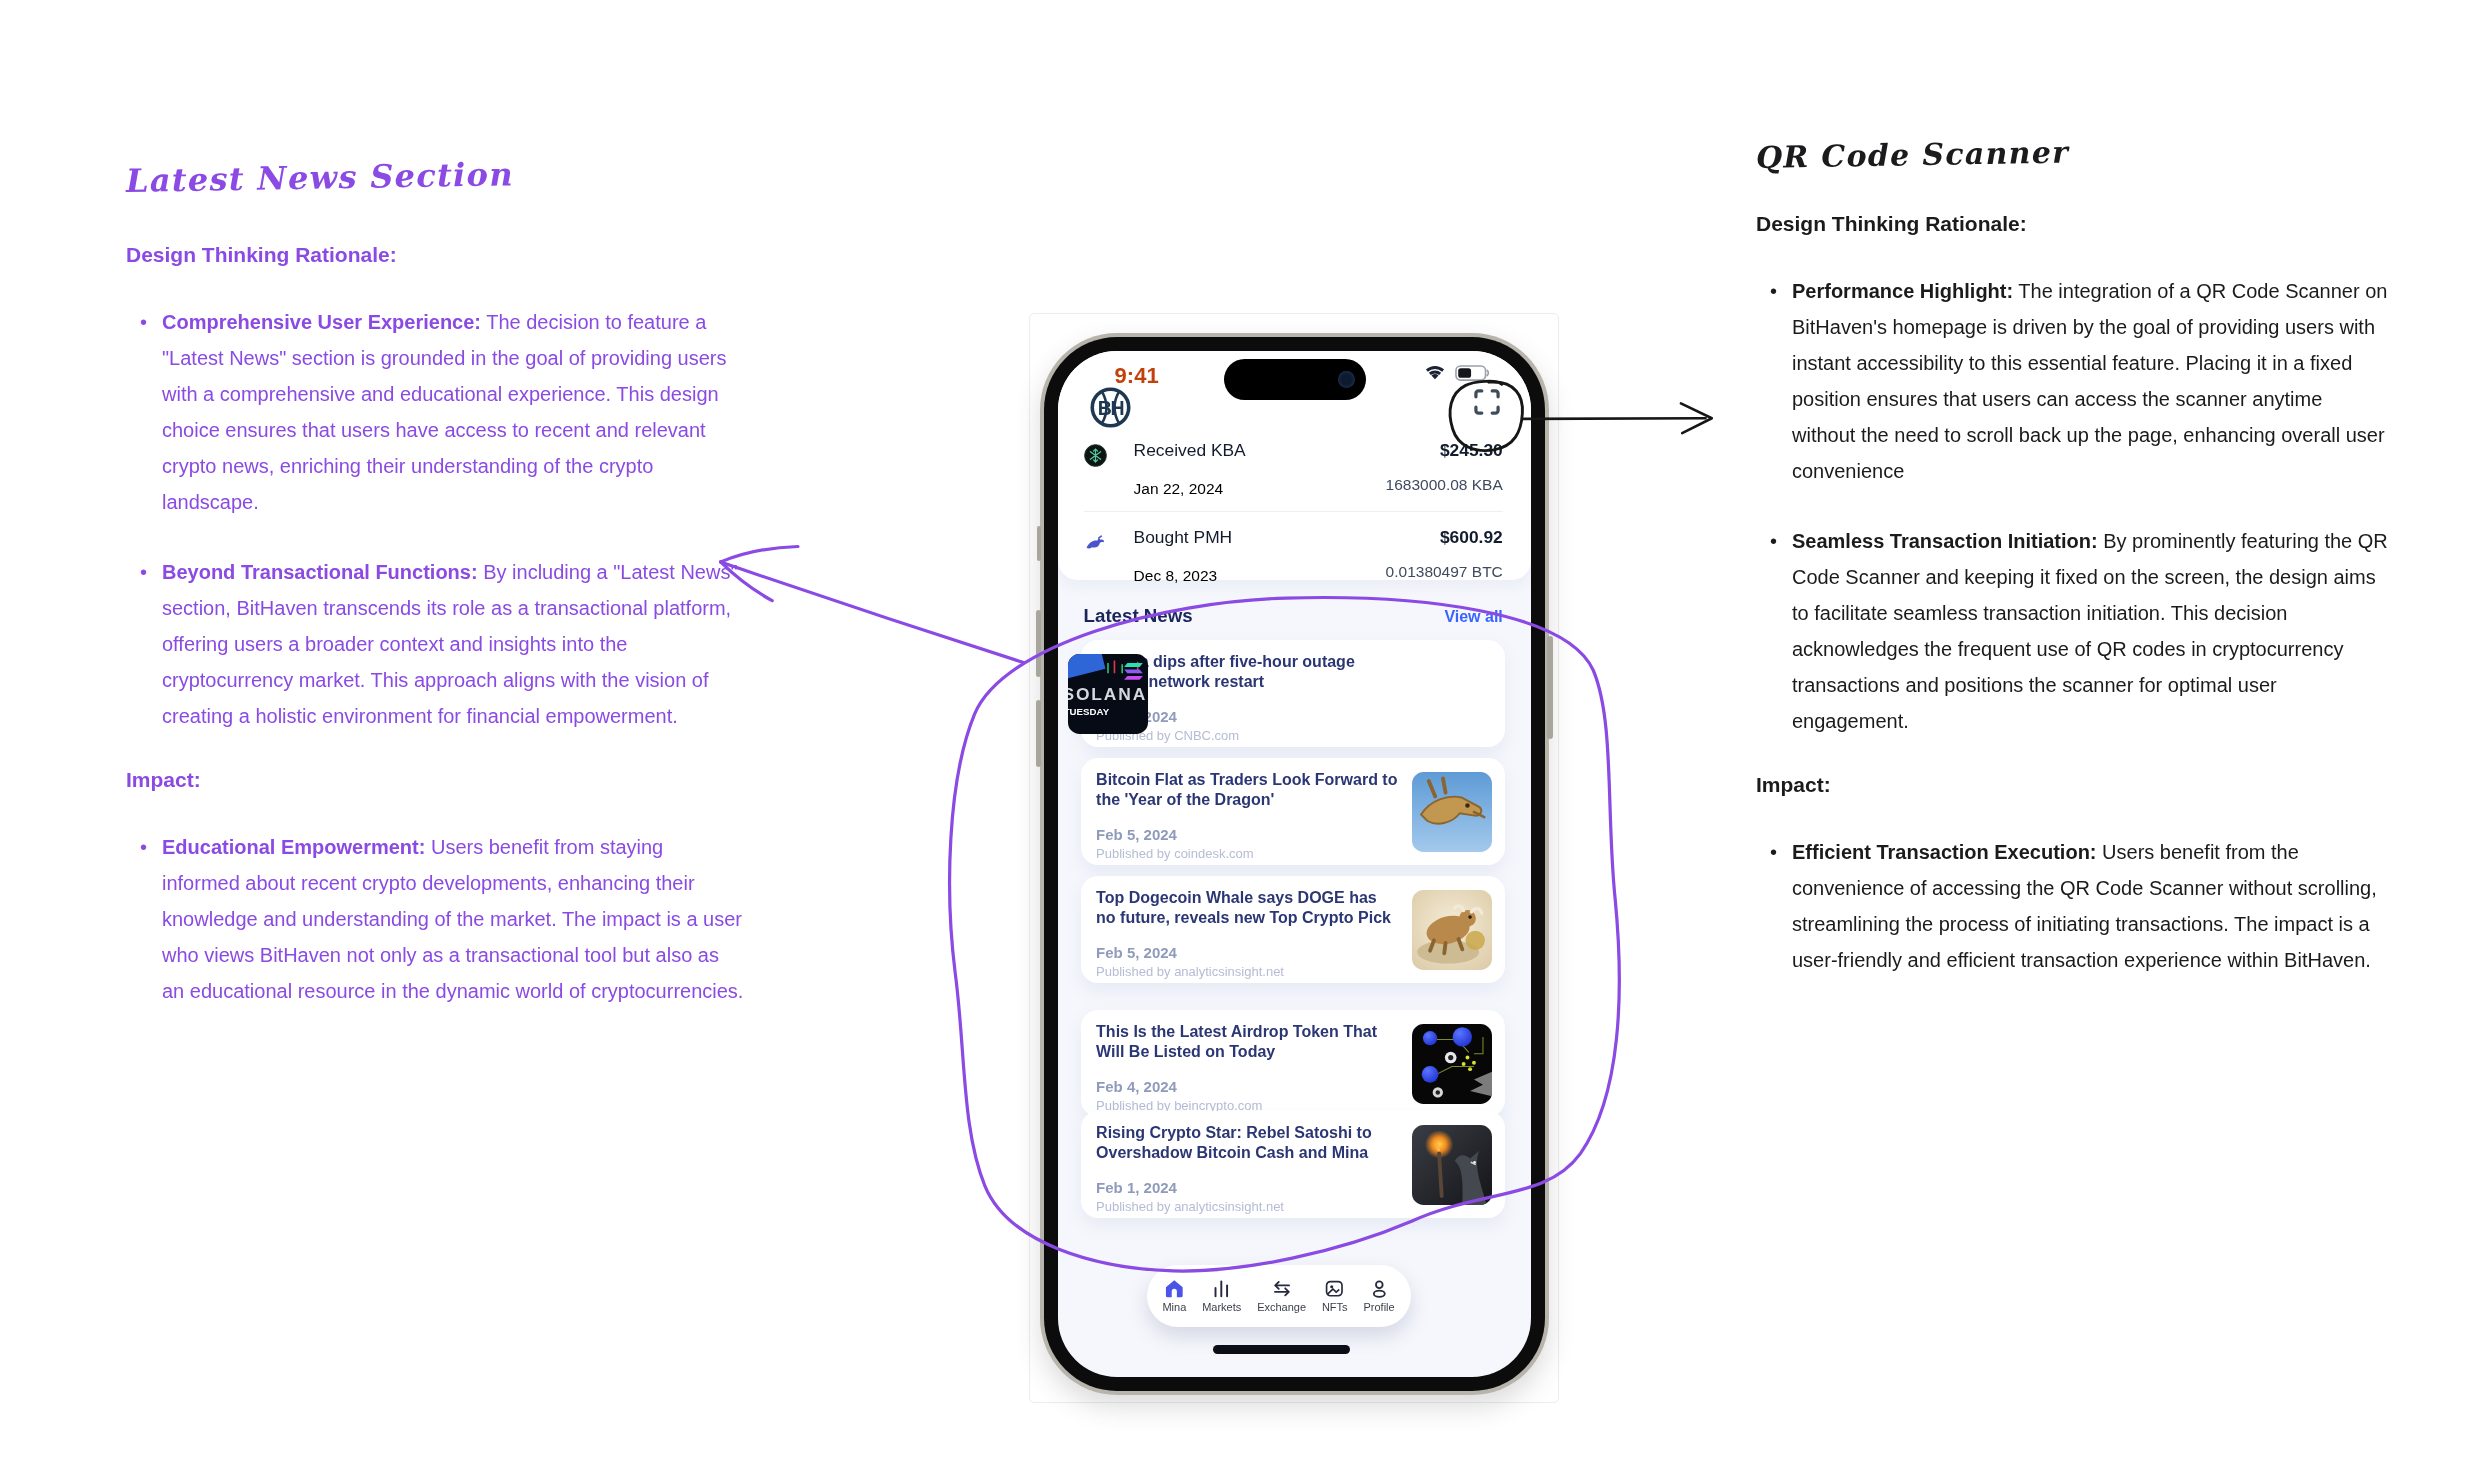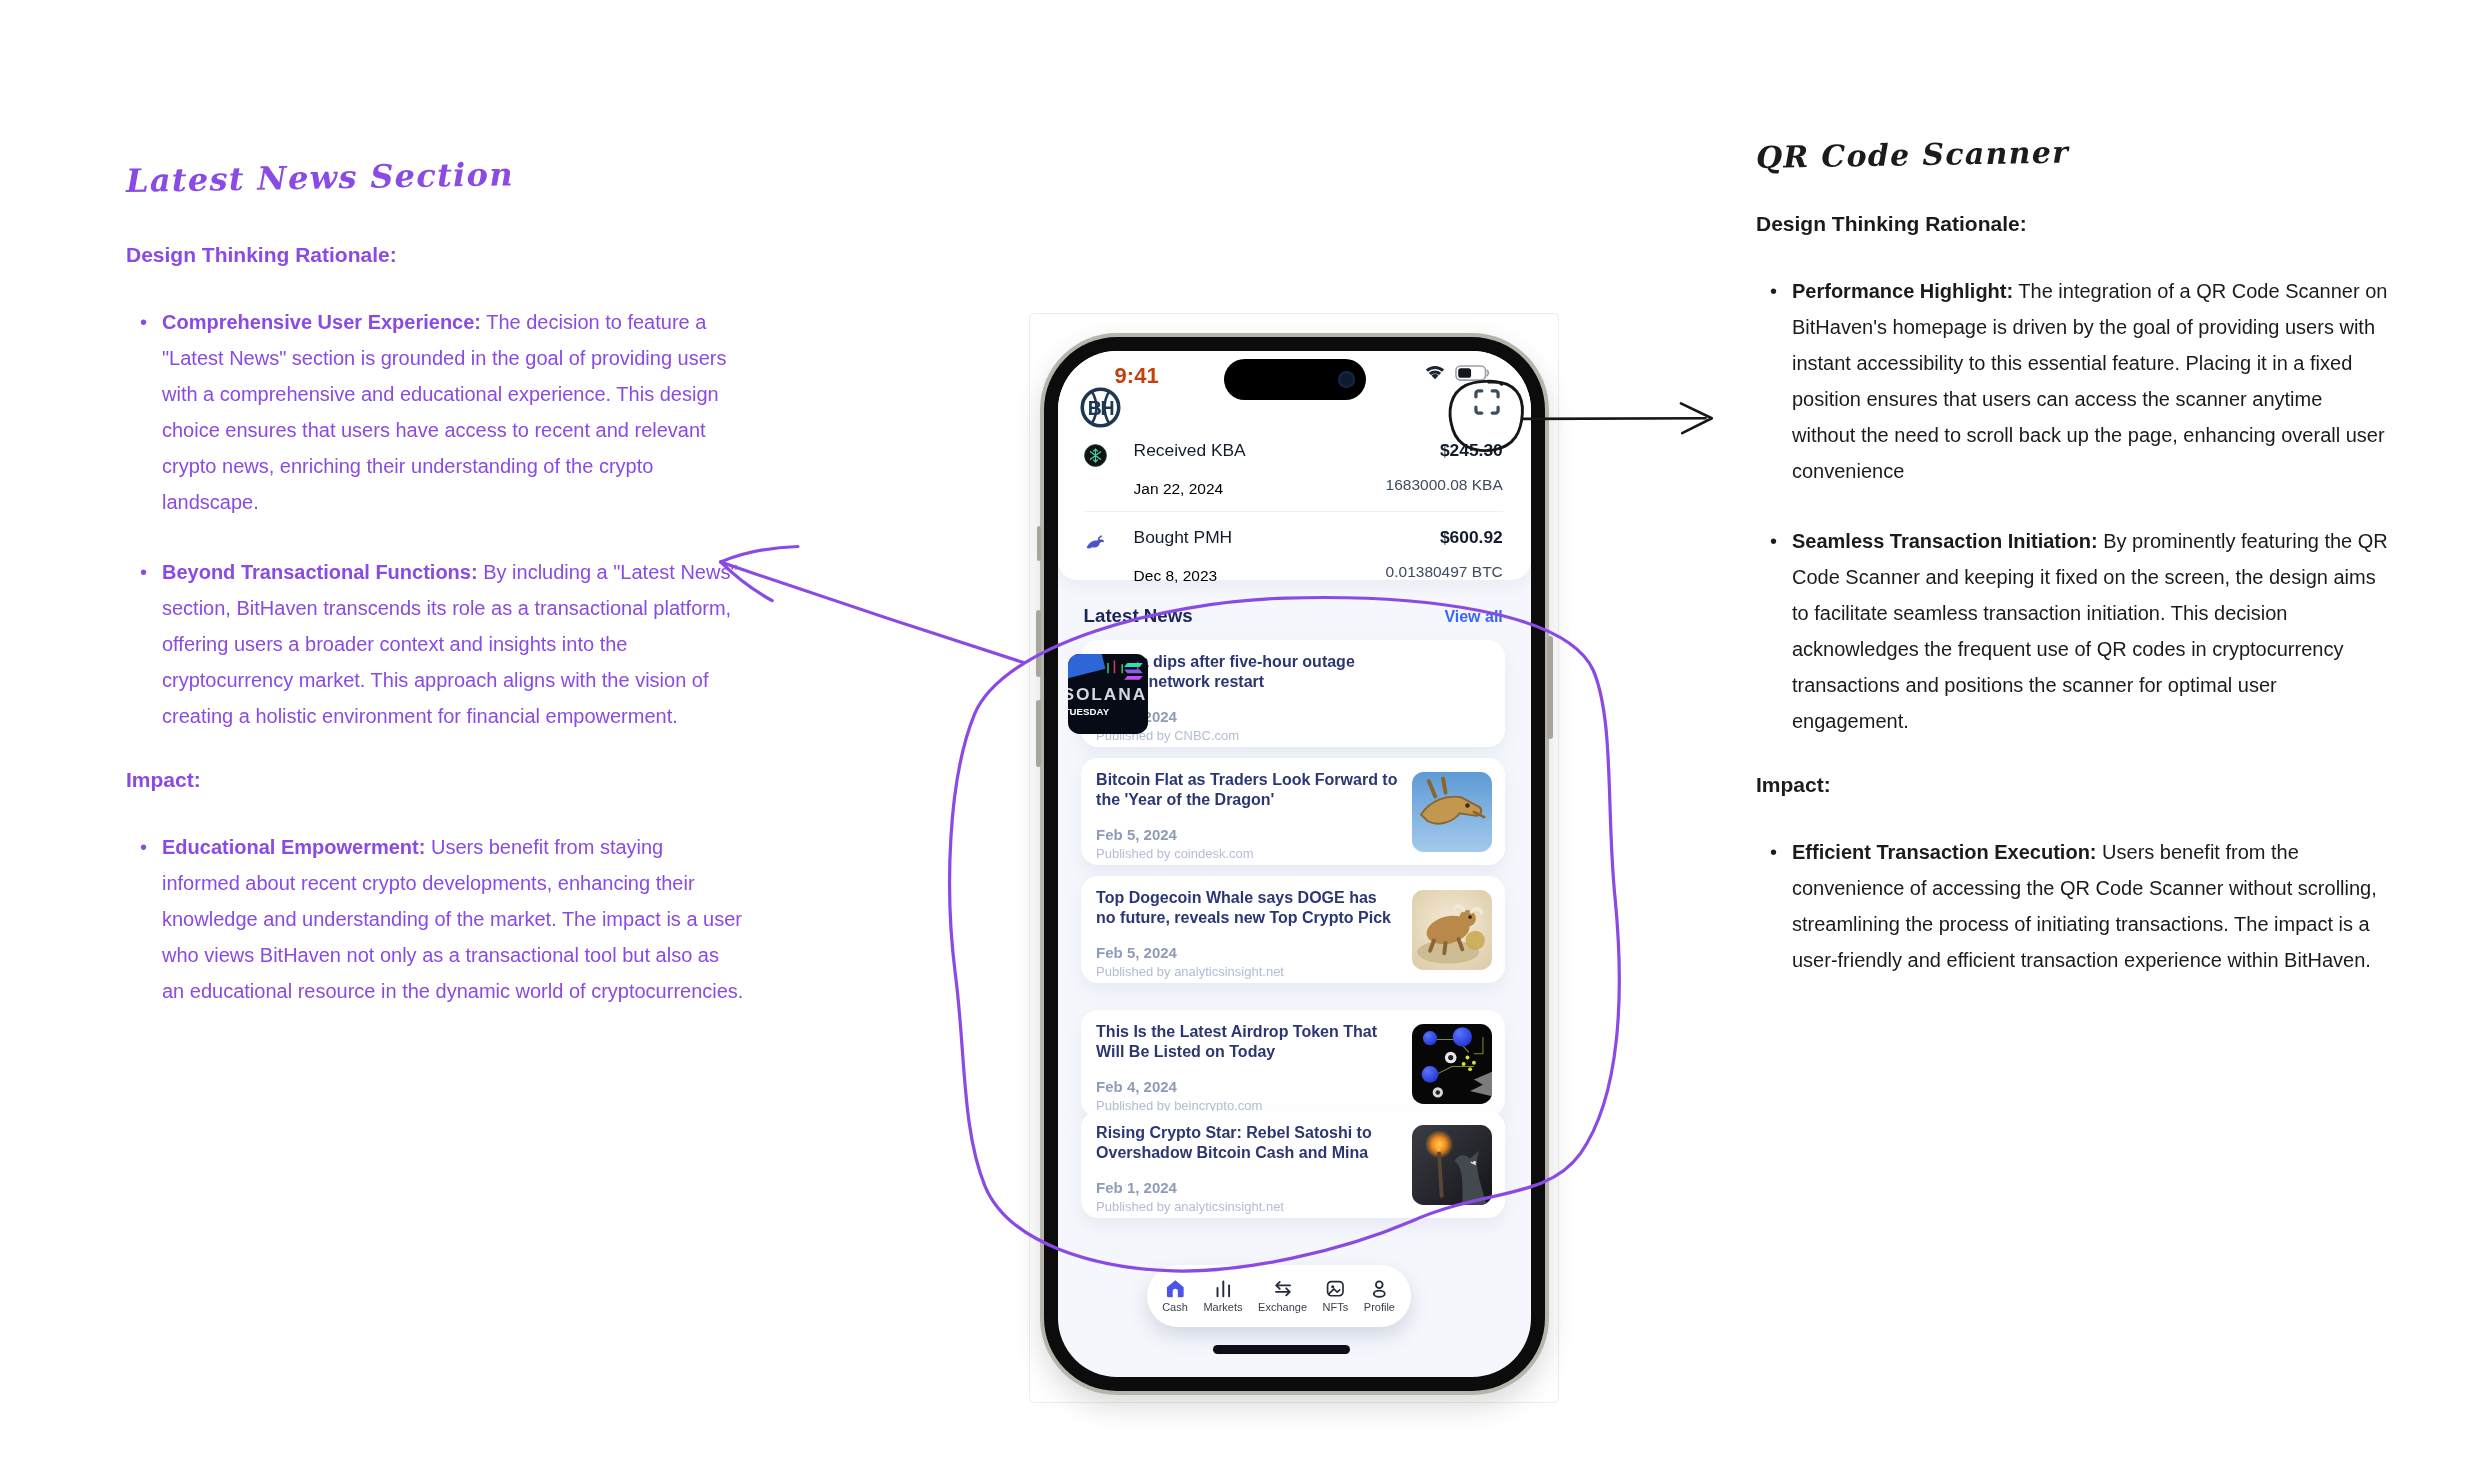--- a/index.html
+++ b/index.html
@@ -43,21 +43,21 @@
   .top-sheet { position:absolute; left:0; top:0; right:0; height:229px; background:#ffffff;
                border-radius:0 0 19.3px 19.3px; box-shadow:0 6.4px 14px rgba(40,60,110,0.05); }
   .time { position:absolute; left:57px; top:11.6px; font-size:22px; font-weight:bold; color:#c2410c; }
   .island { position:absolute; left:166px; top:7.7px; width:142px; height:41px;
             background:#000; border-radius:22px; }
   .island .cam { position:absolute; right:10.3px; top:12.2px; width:17px; height:17px;
                  border-radius:50%; background:#0e1a2e;
                  box-shadow:inset 0 0 3.9px #27406b; }
   .sicons { position:absolute; right:40px; top:13px; display:flex; gap:9px; align-items:center; }
 
-  .brand { position:absolute; left:21px; top:35px; width:43px; height:43px; }
+  .brand { position:absolute; left:31px; top:35px; width:43px; height:43px; }
   .qrbtn { position:absolute; left:414px; top:36px; width:30px; height:30px; background:none; border:none; }
 
   .txns { position:absolute; left:26px; right:28px; top:88px; }
   .txn  { position:absolute; left:0; right:0; height:59px; }
   .txn.r1 { top:1.3px; } .txn.r2 { top:88px; }
   .txn-ic { position:absolute; left:0; top:3.9px; width:23px; height:23px; }
   .txn .tt { position:absolute; left:50px; top:0;  font-size:17.4px; font-weight:normal; color:#131c2e; }
   .txn .td { position:absolute; left:50px; top:40px; font-size:15.5px; color:#000000; }
   .txn .ta { position:absolute; right:0; top:0;  font-size:17.4px; font-weight:bold; color:#131c2e; }
   .txn .ts { position:absolute; right:0; top:36px; font-size:15.5px; color:#3f4a5f; }
@@ -353,21 +353,21 @@
               <circle cx="97" cy="58" r="2.2" fill="#e8ecef"></circle>
             </svg>
           </div>
         </div>
 
         <div class="navbar">
           <div class="nav-it">
             <svg width="20.6" height="19.3" viewBox="0 0 32 30">
               <path d="M16 2 L29 13 V26 a2.5 2.5 0 0 1 -2.5 2.5 H20 V19 a4 4 0 0 0 -8 0 v9.5 H5.5 A2.5 2.5 0 0 1 3 26 V13 Z" fill="#4c54e8"></path>
             </svg>
-            <span class="lbl">Cash</span>
+            <span class="lbl">Mina</span>
           </div>
           <div class="nav-it">
             <svg width="20.6" height="19.3" viewBox="0 0 32 30">
               <g fill="none" stroke="#252b3d" stroke-width="3" stroke-linecap="round">
                 <path d="M7 27 V14"></path>
                   <path d="M16 27 V4"></path>
                   <path d="M25 27 V10"></path>
               </g>
             </svg>
             <span class="lbl">Markets</span>

